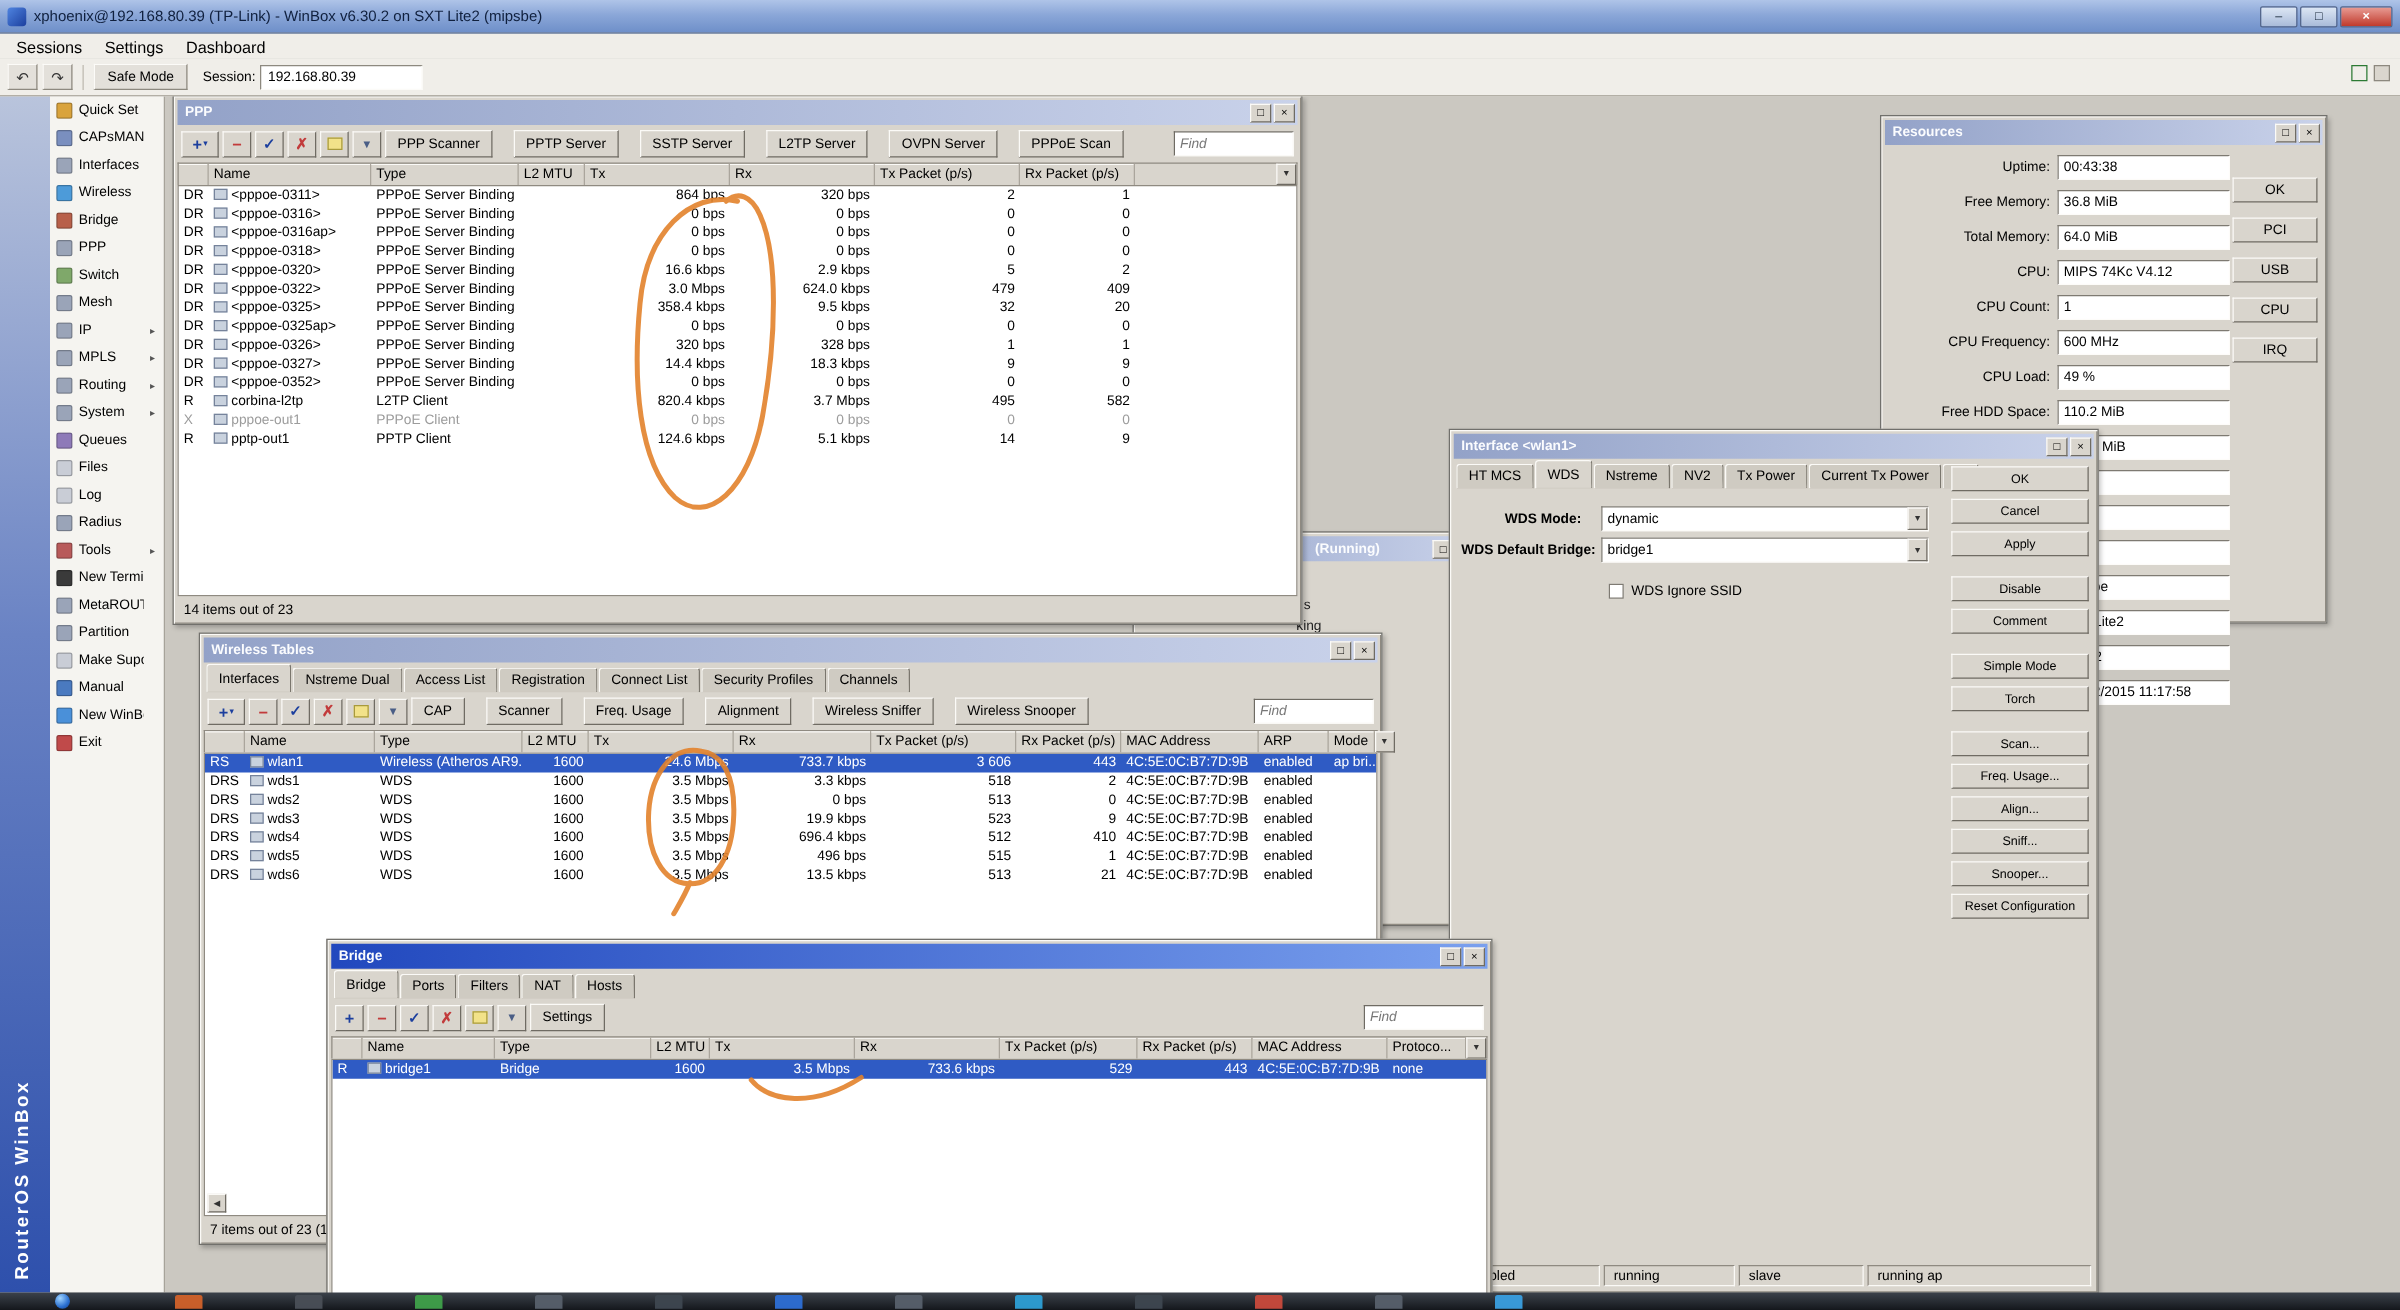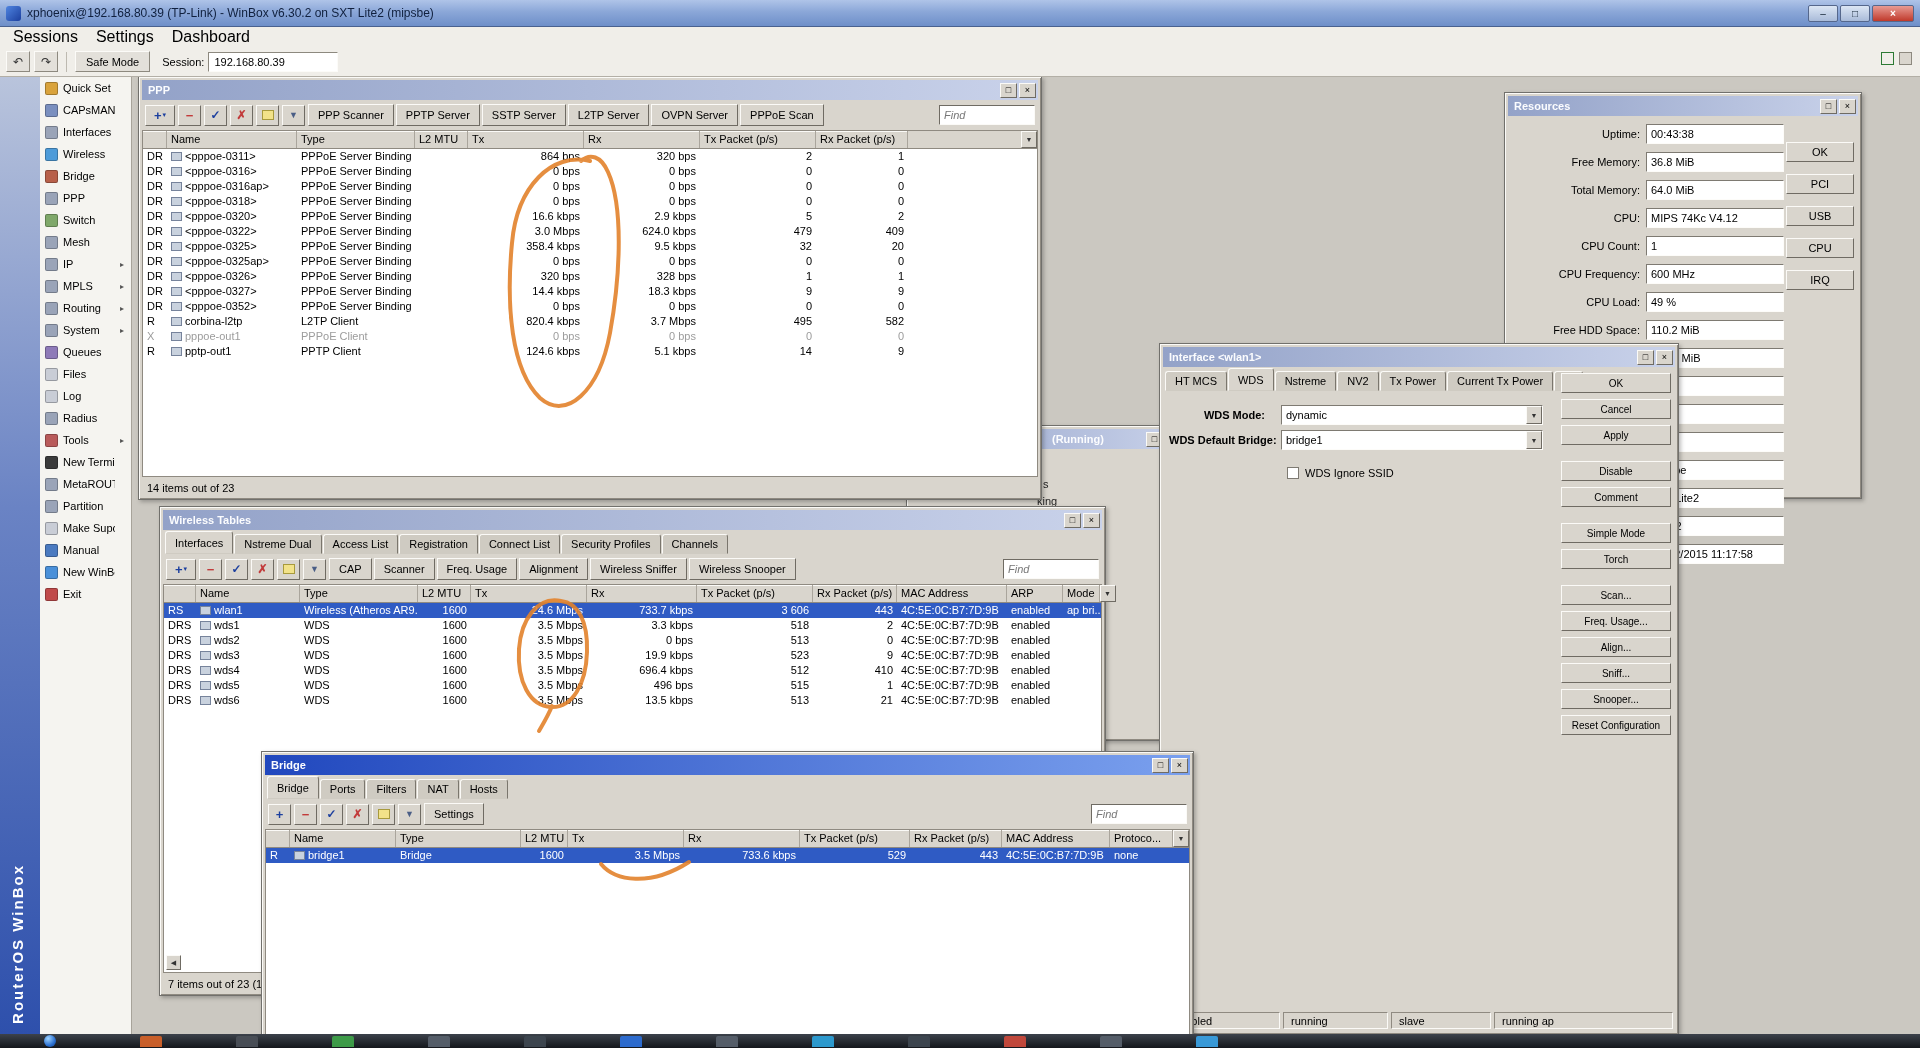--- a/index.html
+++ b/index.html
@@ -7,21 +7,21 @@
 body{background:#CBC8C1;position:relative;}
 
 
 .app-titlebar{position:absolute;left:0;top:0;right:0;height:27px;background:linear-gradient(180deg,#AFC4E8 0%,#8BA7D8 45%,#6E8FC9 100%);border-bottom:1px solid #49618F;display:flex;align-items:center;padding:0 6px;z-index:30;}
 .app-icon{width:15px;height:15px;border-radius:3px;background:linear-gradient(135deg,#4F84E0,#1C3F9E);margin-right:6px;flex:none;}
 .app-title{font-size:12px;color:#10203E;white-space:nowrap;overflow:hidden;}
 .winctrl{margin-left:auto;display:flex;gap:2px;}
 .wc-btn{width:30px;height:17px;display:flex;align-items:center;justify-content:center;font-size:10px;color:#123;border:1px solid #55678C;border-radius:2px;background:linear-gradient(180deg,#DCE6F4,#A9BBD9);}
 .wc-btn.close{width:42px;background:linear-gradient(180deg,#E89B93,#C0392B);color:#fff;font-weight:bold;}
 .menubar{position:absolute;left:0;top:27px;right:0;height:20px;background:#F0EEE9;display:flex;align-items:center;padding-left:4px;z-index:30;}
-.menu-item{padding:2px 9px;font-size:16px;}
+.menu-item{padding:2px 9px;font-size:13px;}
 .top-toolbar{position:absolute;left:0;top:47px;right:0;height:30px;background:#F0EEE9;border-bottom:1px solid #B3AFA6;display:flex;align-items:center;padding-left:6px;gap:4px;z-index:30;}
 .tb-nav{width:24px;height:21px;display:flex;align-items:center;justify-content:center;background:#E3E0DA;border:1px solid;border-color:#FCFBF8 #8D897F #8D897F #FCFBF8;font-size:12px;color:#333;}
 .tb-sep{width:1px;height:20px;background:#BDB9B0;margin:0 4px;}
 .safe-mode{height:21px;padding:0 10px;display:flex;align-items:center;background:#E3E0DA;border:1px solid;border-color:#FCFBF8 #8D897F #8D897F #FCFBF8;font-size:11px;}
 .session-label{margin-left:8px;font-size:11px;}
 .session-box{width:130px;height:20px;background:#fff;border:1px solid;border-color:#8D897F #FCFBF8 #FCFBF8 #8D897F;padding:0 5px;font-size:11px;line-height:18px;}
 .tb-right{position:absolute;right:8px;top:5px;display:flex;gap:5px;}
 .ind-green{width:13px;height:13px;border:1px solid #2C7A34;}
 .ind-box{width:13px;height:13px;background:#DAD6CE;border:1px solid #8D897F;}
 .brand-strip{position:absolute;left:0;top:77px;width:40px;bottom:14px;background:linear-gradient(180deg,#B9C4DC 0%,#6A83C4 45%,#2E50AC 100%);z-index:25;}
@@ -38,21 +38,21 @@
 .win-title.inactive{background:linear-gradient(90deg,#93A2C8,#C9D2EA);}
 .win-title.active{background:linear-gradient(90deg,#2148BE,#7AA0EE);}
 .wt-text{white-space:nowrap;overflow:hidden;}
 .wt-btns{margin-left:auto;display:flex;gap:2px;}
 .wt-btn{width:17px;height:15px;background:#D9D5CD;border:1px solid;border-color:#FBFAF7 #6F6B63 #6F6B63 #FBFAF7;display:flex;align-items:center;justify-content:center;font-size:9px;color:#000;font-weight:normal;}
 .win-body{display:flex;flex-direction:column;height:calc(100% - 20px);position:relative;}
 .tabs{display:flex;align-items:flex-end;padding:3px 2px 0 2px;gap:1px;height:24px;flex:none;}
 .tab{height:20px;padding:0 9px;display:flex;align-items:center;background:#CFCBC2;border:1px solid;border-color:#FBFAF7 #7A766D #CFCBC2 #FBFAF7;border-radius:3px 3px 0 0;font-size:11px;white-space:nowrap;}
 .tab.active{height:23px;background:#D9D5CD;position:relative;z-index:2;}
 .wtb{display:flex;align-items:center;gap:3px;padding:4px 3px;height:30px;flex:none;}
-.acts{display:flex;gap:2px;align-items:center;}
+.acts{display:flex;gap:17px;align-items:center;}
 .ibtn{width:23px;height:21px;background:#D9D5CD;border:1px solid;border-color:#FBFAF7 #6F6B63 #6F6B63 #FBFAF7;display:inline-flex;align-items:center;justify-content:center;font-weight:bold;font-size:13px;flex:none;}
 .ibtn.wide{width:30px;}
 .ibtn .dd{font-size:7px;margin-left:1px;font-weight:normal;}
 .ic-add{color:#1C3F9E;}
 .ic-rem{color:#C23B3B;}
 .ic-chk{color:#1C3F9E;font-size:12px;}
 .ic-x{color:#C23B3B;font-size:12px;}
 .note-ic{width:12px;height:10px;background:#F2E289;border:1px solid #A89A3C;}
 .funnel-ic{color:#4A5E86;font-size:9px;}
 .pbtn{height:22px;padding:0 9px;background:#D9D5CD;border:1px solid;border-color:#FBFAF7 #6F6B63 #6F6B63 #FBFAF7;display:inline-flex;align-items:center;font-size:11px;white-space:nowrap;}

